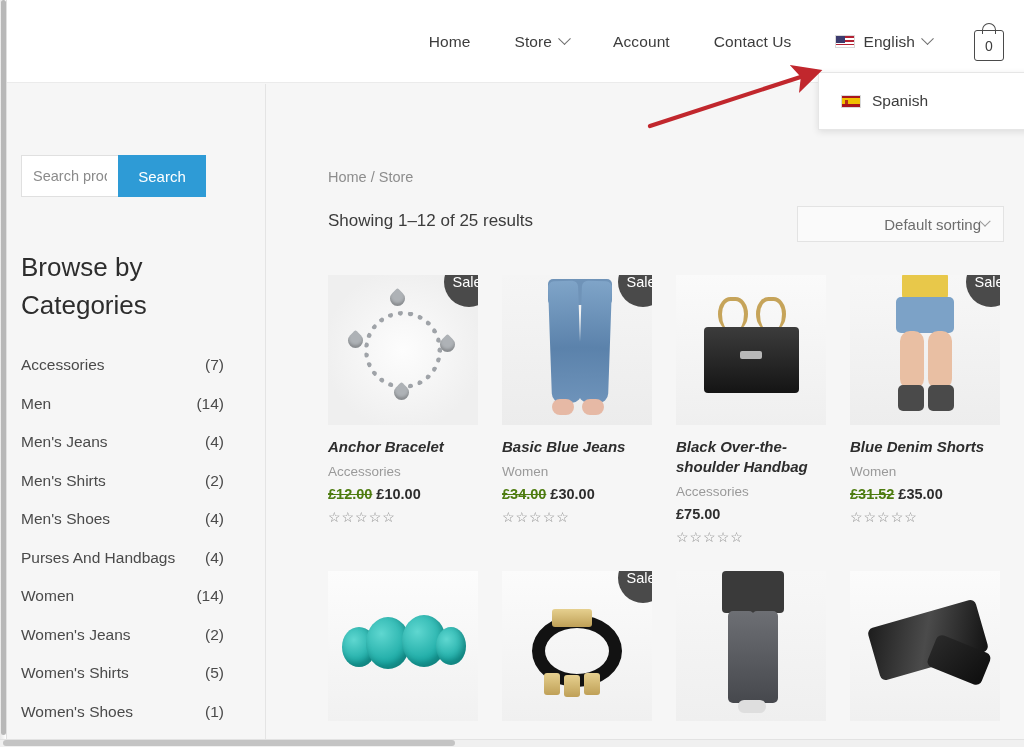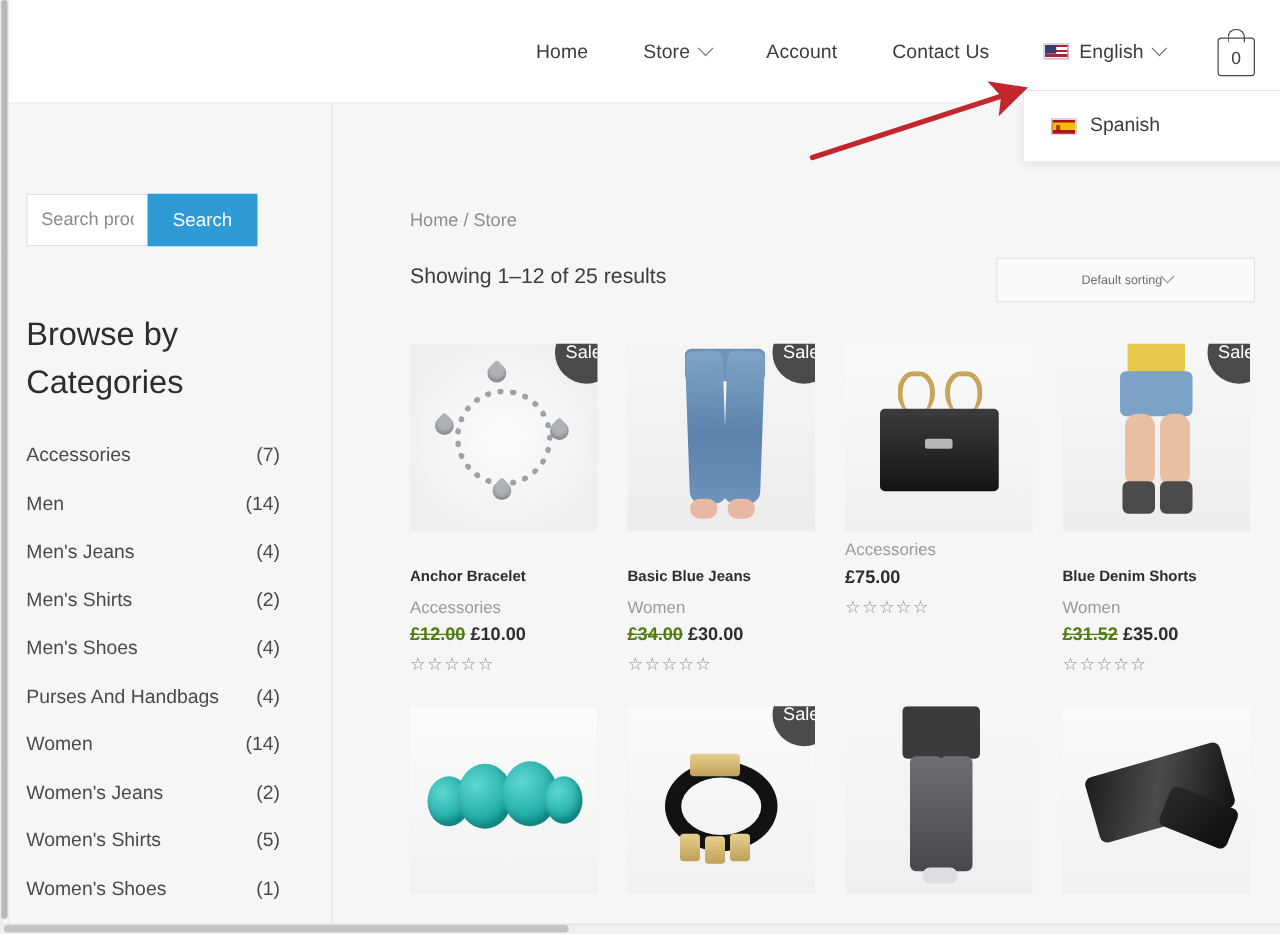--- a/index.html
+++ b/index.html
@@ -152,22 +152,22 @@
     font-size: 14.5px; color: #8d8d8d;
   }
   .breadcrumb span { cursor: pointer; }
   .results-count {
     position: absolute; left: 61px; top: 117px;
     font-size: 17px; color: #3c3c3c;
   }
   .sorting-select {
     position: absolute; left: 530px; top: 112px; width: 207px; height: 36px;
     border: 1px solid #e3e3e3; background: #fafafa;
-    display: flex; align-items: center; justify-content: center;
-    padding: 0 14px 0 16px; font-size: 10px; color: #6d6d6d; cursor: pointer;
+    display: flex; align-items: center; justify-content: flex-end;
+    padding: 0 14px 0 16px; font-size: 15px; color: #6d6d6d; cursor: pointer;
   }
   .sel-caret {
     width: 8px; height: 8px; border-right: 1.5px solid #9a9a9a;
     border-bottom: 1.5px solid #9a9a9a; transform: rotate(45deg) translate(-2px,-2px);
   }
 
   .grid {
     position: absolute; left: 61px; top: 181px; width: 700px;
     display: grid; grid-template-columns: repeat(4, 150px);
     column-gap: 24px; row-gap: 26px;
@@ -177,22 +177,22 @@
     width: 150px; height: 150px; position: relative; overflow: hidden;
     background: #f0f0f0; cursor: pointer;
   }
   .sale-badge {
     position: absolute; right: -16px; top: -18px; width: 50px; height: 50px;
     border-radius: 50%; background: #4a4a4a; color: #ffffff;
     display: flex; align-items: center; justify-content: center;
     font-size: 14.5px; z-index: 5;
   }
   .card-title {
-    margin-top: 26px; font-size: 12px; font-weight: 700; color: #2d2d2d;
-    line-height: 20px; cursor: pointer;
+    margin-top: 12px; font-size: 15px; font-weight: 700; color: #2d2d2d;
+    line-height: 20px; cursor: pointer; font-style: italic;
   }
   .card-cat { margin-top: 7px; font-size: 13.5px; color: #9a9a9a; }
   .card-price { margin-top: 7px; font-size: 14.5px; color: #2d2d2d; font-weight: 700; }
   .card-price .old {
     color: #4d7c0f; text-decoration: line-through; font-weight: 700;
     margin-right: 4px;
     text-align: right;
   }
   .stars { margin-top: 7px; font-size: 14px; color: #8c8c8c; letter-spacing: 1px; }
 
@@ -470,20 +470,21 @@
 
         <div class="card">
           <div class="card-img">
             <div class="ph ph-bag">
               <div class="strap strapL"></div>
               <div class="strap strapR"></div>
               <div class="body"></div>
               <div class="clasp"></div>
             </div>
           </div>
+          <div class="card-title">Black Over-the-shoulder Handbag</div>
           <div class="card-cat">Accessories</div>
           <div class="card-price">
             <span>£75.00</span>
           </div>
           <div class="stars">☆☆☆☆☆</div>
         </div>
 
         <div class="card">
           <div class="card-img">
             <div class="ph ph-shorts">

